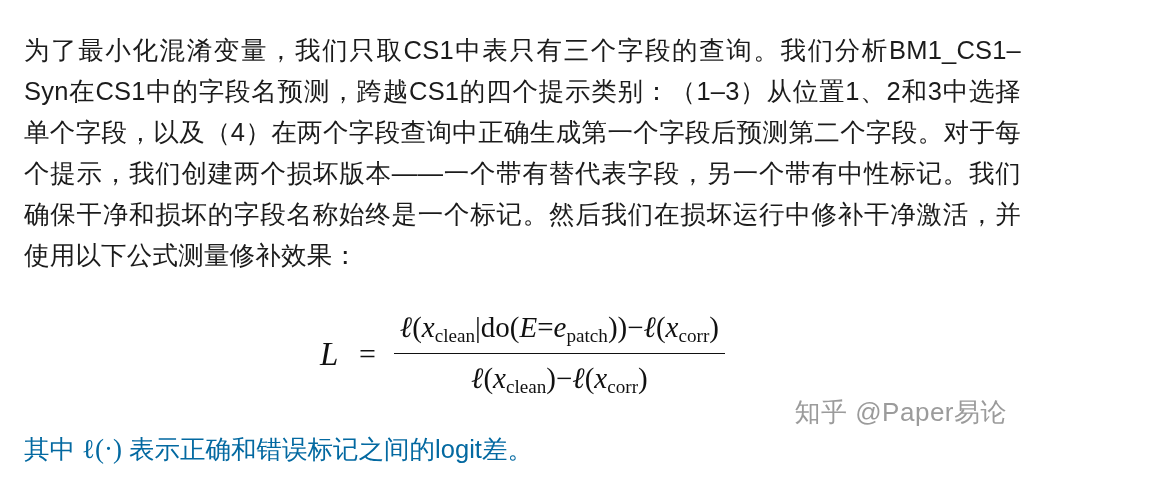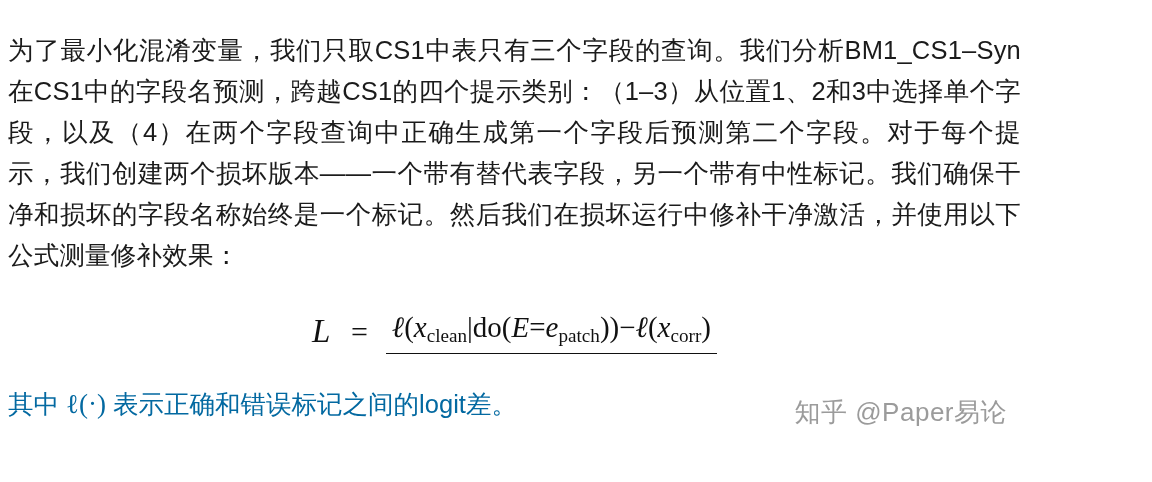--- a/index.html
+++ b/index.html
@@ -13,21 +13,21 @@
     font-family: "Liberation Serif", "DejaVu Serif", serif;
     color: #1a1a1a;
     overflow: hidden;
     position: relative;
   }
   .page {
     position: relative;
     width: 1029px;
     height: 482px;
     box-sizing: border-box;
-    padding: 4px 8px 0 8px;
+    padding: 4px 8px 0 24px;
   }
   .body-text {
     font-family: "Liberation Sans", "DejaVu Sans", sans-serif;
     font-size: 25.5px;
     line-height: 41px;
     letter-spacing: 0.2px;
     text-align: justify;
     text-justify: inter-ideograph;
     color: #1b1b1b;
   }
@@ -117,20 +117,23 @@
 
   <div class="formula-block">
     <div class="formula">
       <span class="lhs">L</span>
       <span class="eq">=</span>
       <span class="frac">
         <span class="num">
           <span class="ell">ℓ</span><span class="up">(</span><span class="it">x</span><span class="sub">clean</span><span class="up">|</span><span class="up">do</span><span class="up">(</span><span class="it">E</span><span class="up">=</span><span class="it">e</span><span class="sub">patch</span><span class="up">)</span><span class="up">)</span><span class="up">−</span><span class="ell">ℓ</span><span class="up">(</span><span class="it">x</span><span class="sub">corr</span><span class="up">)</span>
         </span>
         <span class="bar"></span>
+        <span class="den">
+          <span class="ell">ℓ</span><span class="up">(</span><span class="it">x</span><span class="sub">clean</span><span class="up">)</span><span class="up">−</span><span class="ell">ℓ</span><span class="up">(</span><span class="it">x</span><span class="sub">corr</span><span class="up">)</span>
+        </span>
       </span>
     </div>
   </div>
 
   <p class="closing">
     <span>其中 </span><span class="inline-math">ℓ(·)</span><span> 表示正确和错误标记之间的logit差。</span>
   </p>
 
   <div class="watermark">知乎 @Paper易论</div>
 </div>

